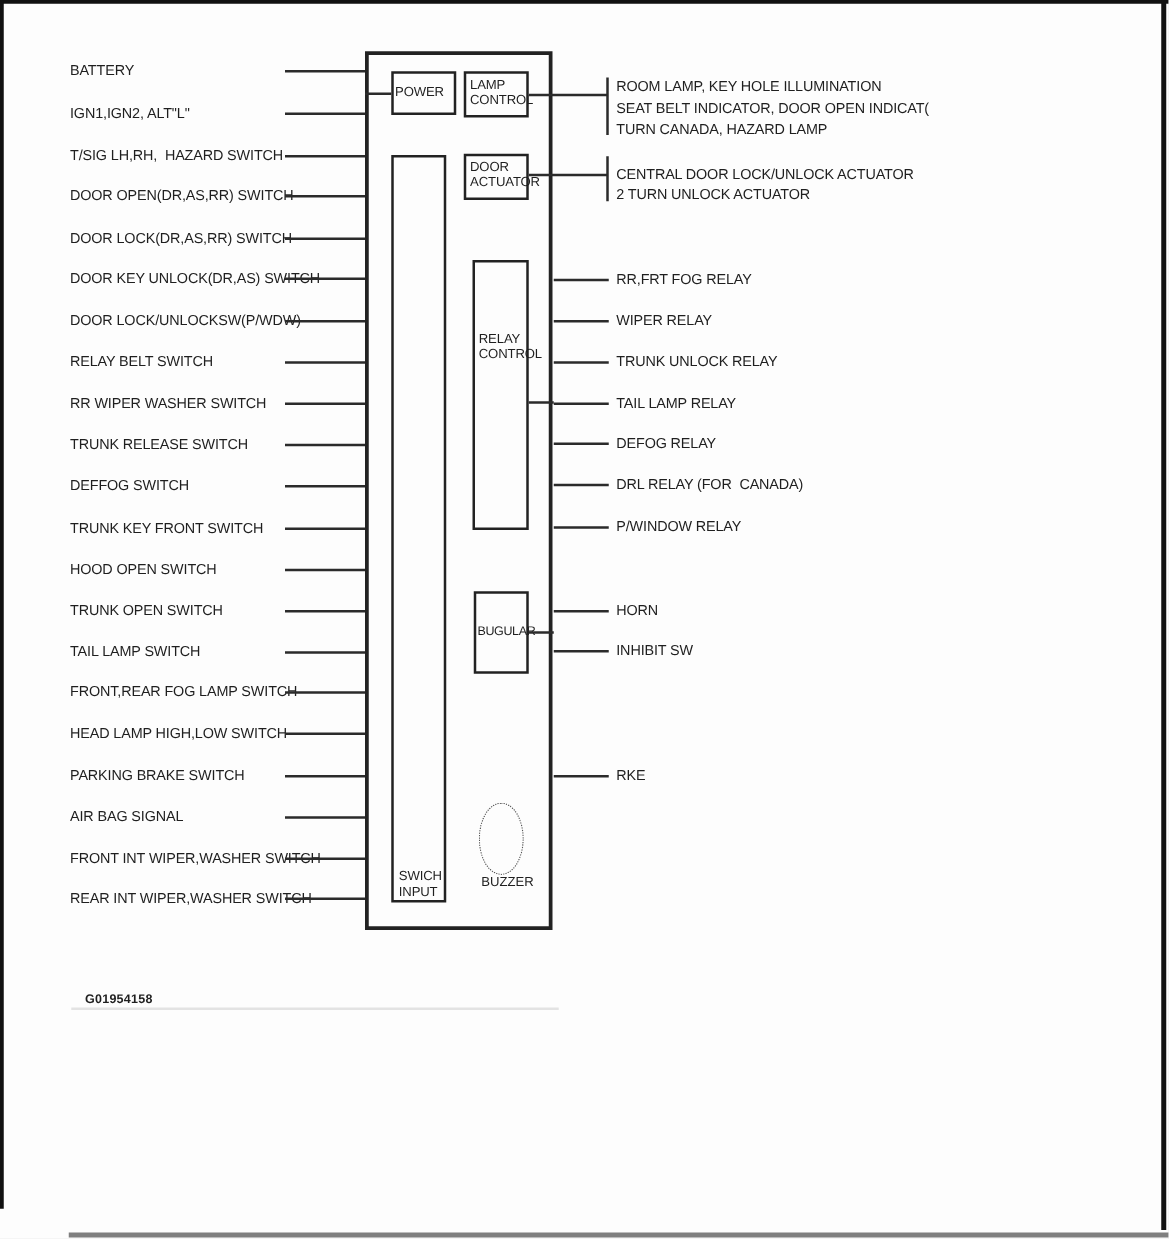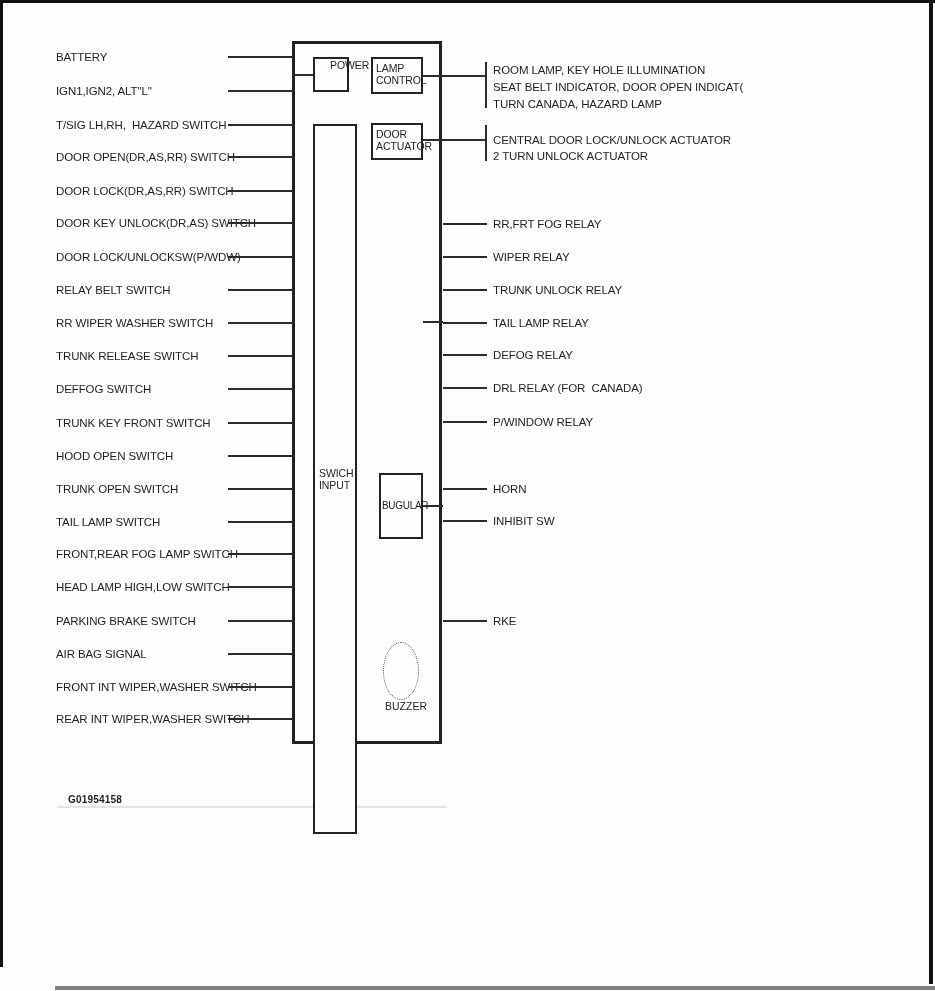--- a/index.html
+++ b/index.html
@@ -11,24 +11,24 @@
   
   .border-top{left:0;top:0;width:935px;height:3px;background:#111;}
   .border-left{left:0;top:0;width:3px;height:967px;background:#111;}
   .border-right{left:929px;top:0;width:4px;height:984px;background:#111;}
   .bottom-bar{left:55px;top:986px;width:880px;height:4px;background:#7f7f7f;}
   .divider{left:57px;top:806px;width:390px;height:2px;background:#e3e3e3;}
   
   .box{box-sizing:border-box;border:2px solid #222;background:#fdfdfd;
        font-size:10.5px;line-height:1.18;letter-spacing:-0.1px;}
   .outer-box{left:292px;top:41px;width:150px;height:703px;border-width:3px;background:transparent;}
-  .box-power{left:313px;top:57px;width:36px;height:35px;display:flex;padding-left:15px;}
+  .box-power{left:313px;top:57px;width:52px;height:35px;display:flex;align-items:center;padding-left:1px;}
   .box-lamp{left:371px;top:57px;width:52px;height:37px;padding:3px 0 0 3px;}
   .box-door{left:371px;top:123px;width:52px;height:37px;padding:3px 0 0 3px;}
-  .box-swich{left:313px;top:124px;width:44px;height:710px;display:flex;align-items:center;padding-left:4px;}
+  .box-swich{left:313px;top:124px;width:44px;height:598px;display:flex;align-items:flex-end;padding-left:4px;}
   .box-relay{left:378px;top:208px;width:45px;height:216px;padding:55px 0 0 3px;}
   .box-bugular{left:379px;top:473px;width:44px;height:66px;display:flex;align-items:center;
                font-size:10px;letter-spacing:-0.3px;white-space:nowrap;padding-left:1px;}
   .buzzer-ellipse{left:383px;top:642px;width:34px;height:56px;border:1.5px dotted #555;border-radius:50%;}
   .buzzer-label{left:385px;top:700px;font-size:10.5px;}
   
   .hline{height:2px;background:#2b2b2b;}
   .vline{width:2px;background:#2b2b2b;}
   
   .row{position:absolute;left:0;height:0;width:100%;}
@@ -56,20 +56,23 @@
   </div>
   <div class="abs box box-lamp">
     <span>LAMP CONTROL</span>
   </div>
   <div class="abs box box-door">
     <span>DOOR ACTUATOR</span>
   </div>
   <div class="abs box box-swich">
     <span>SWICH INPUT</span>
   </div>
+  <div class="abs box box-relay">
+    <span>RELAY CONTROL</span>
+  </div>
   <div class="abs box box-bugular">
     <span>BUGULAR</span>
   </div>
   <div class="abs buzzer-ellipse"></div>
   <div class="abs buzzer-label">BUZZER</div>
 
   <div class="abs hline" style="left:292px;top:74px;width:21px;"></div>
   <div class="abs hline" style="left:423px;top:321px;width:20px;"></div>
   <div class="abs hline" style="left:423px;top:505px;width:20px;"></div>
 

